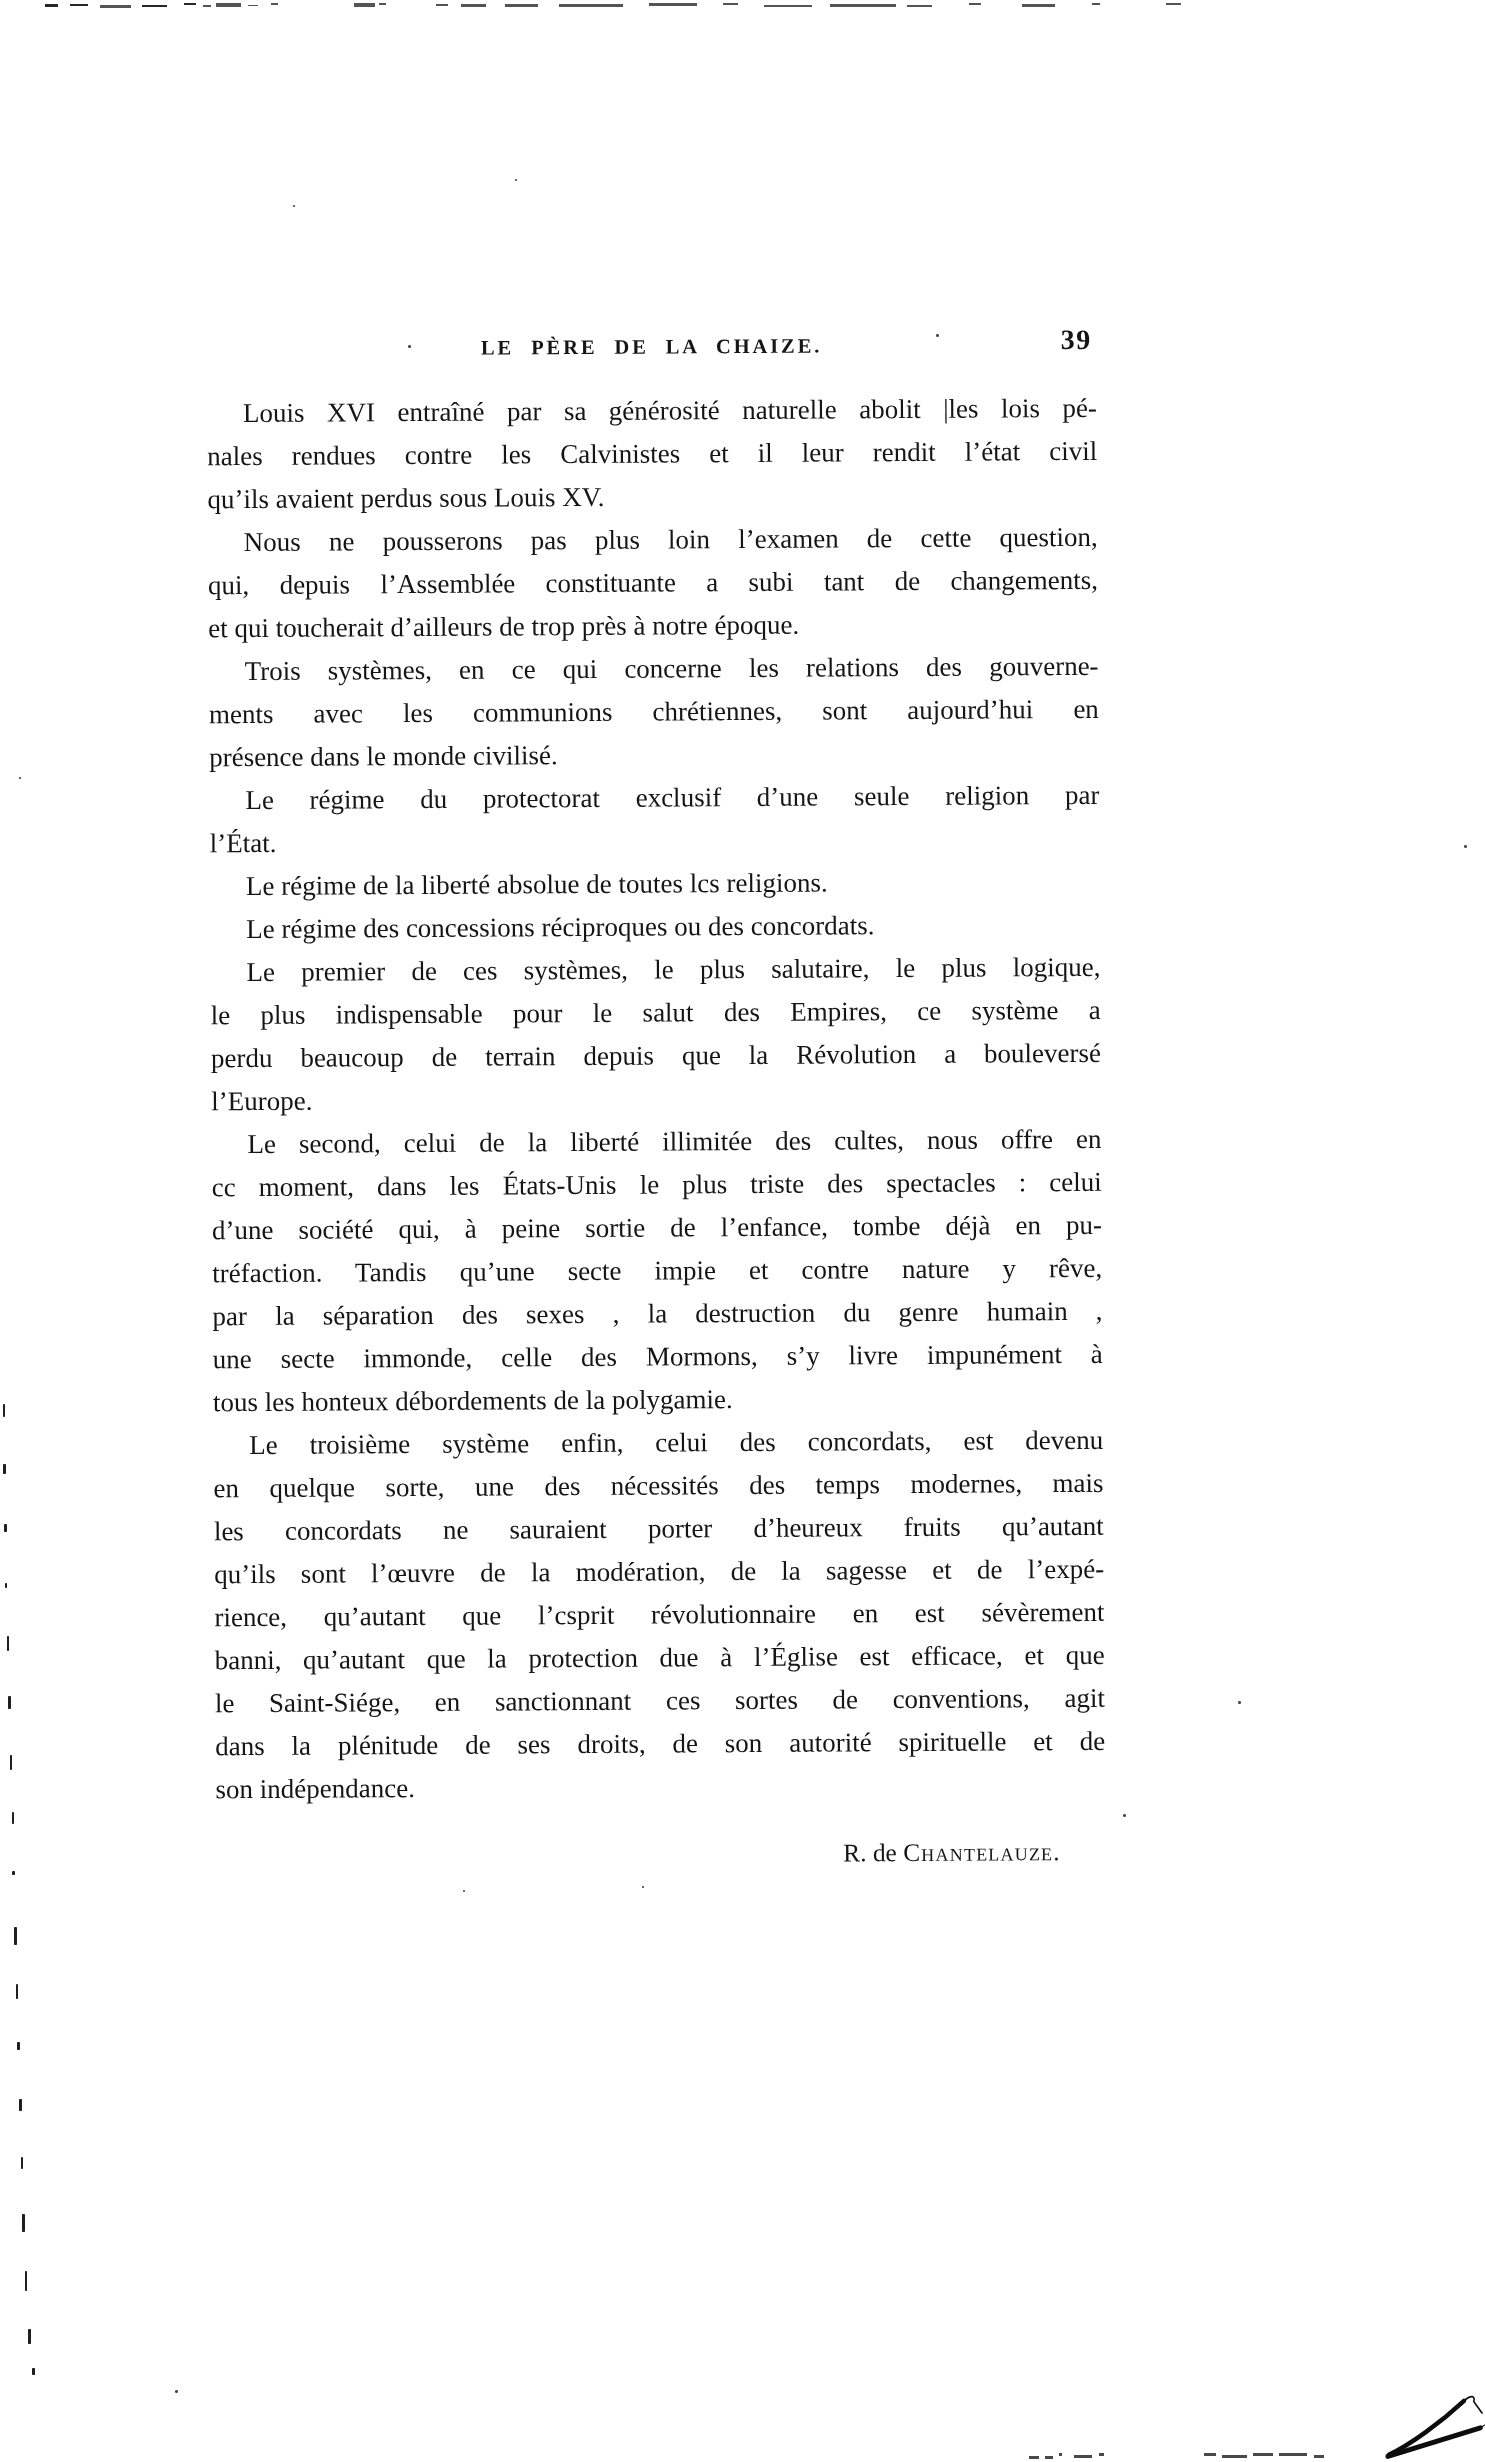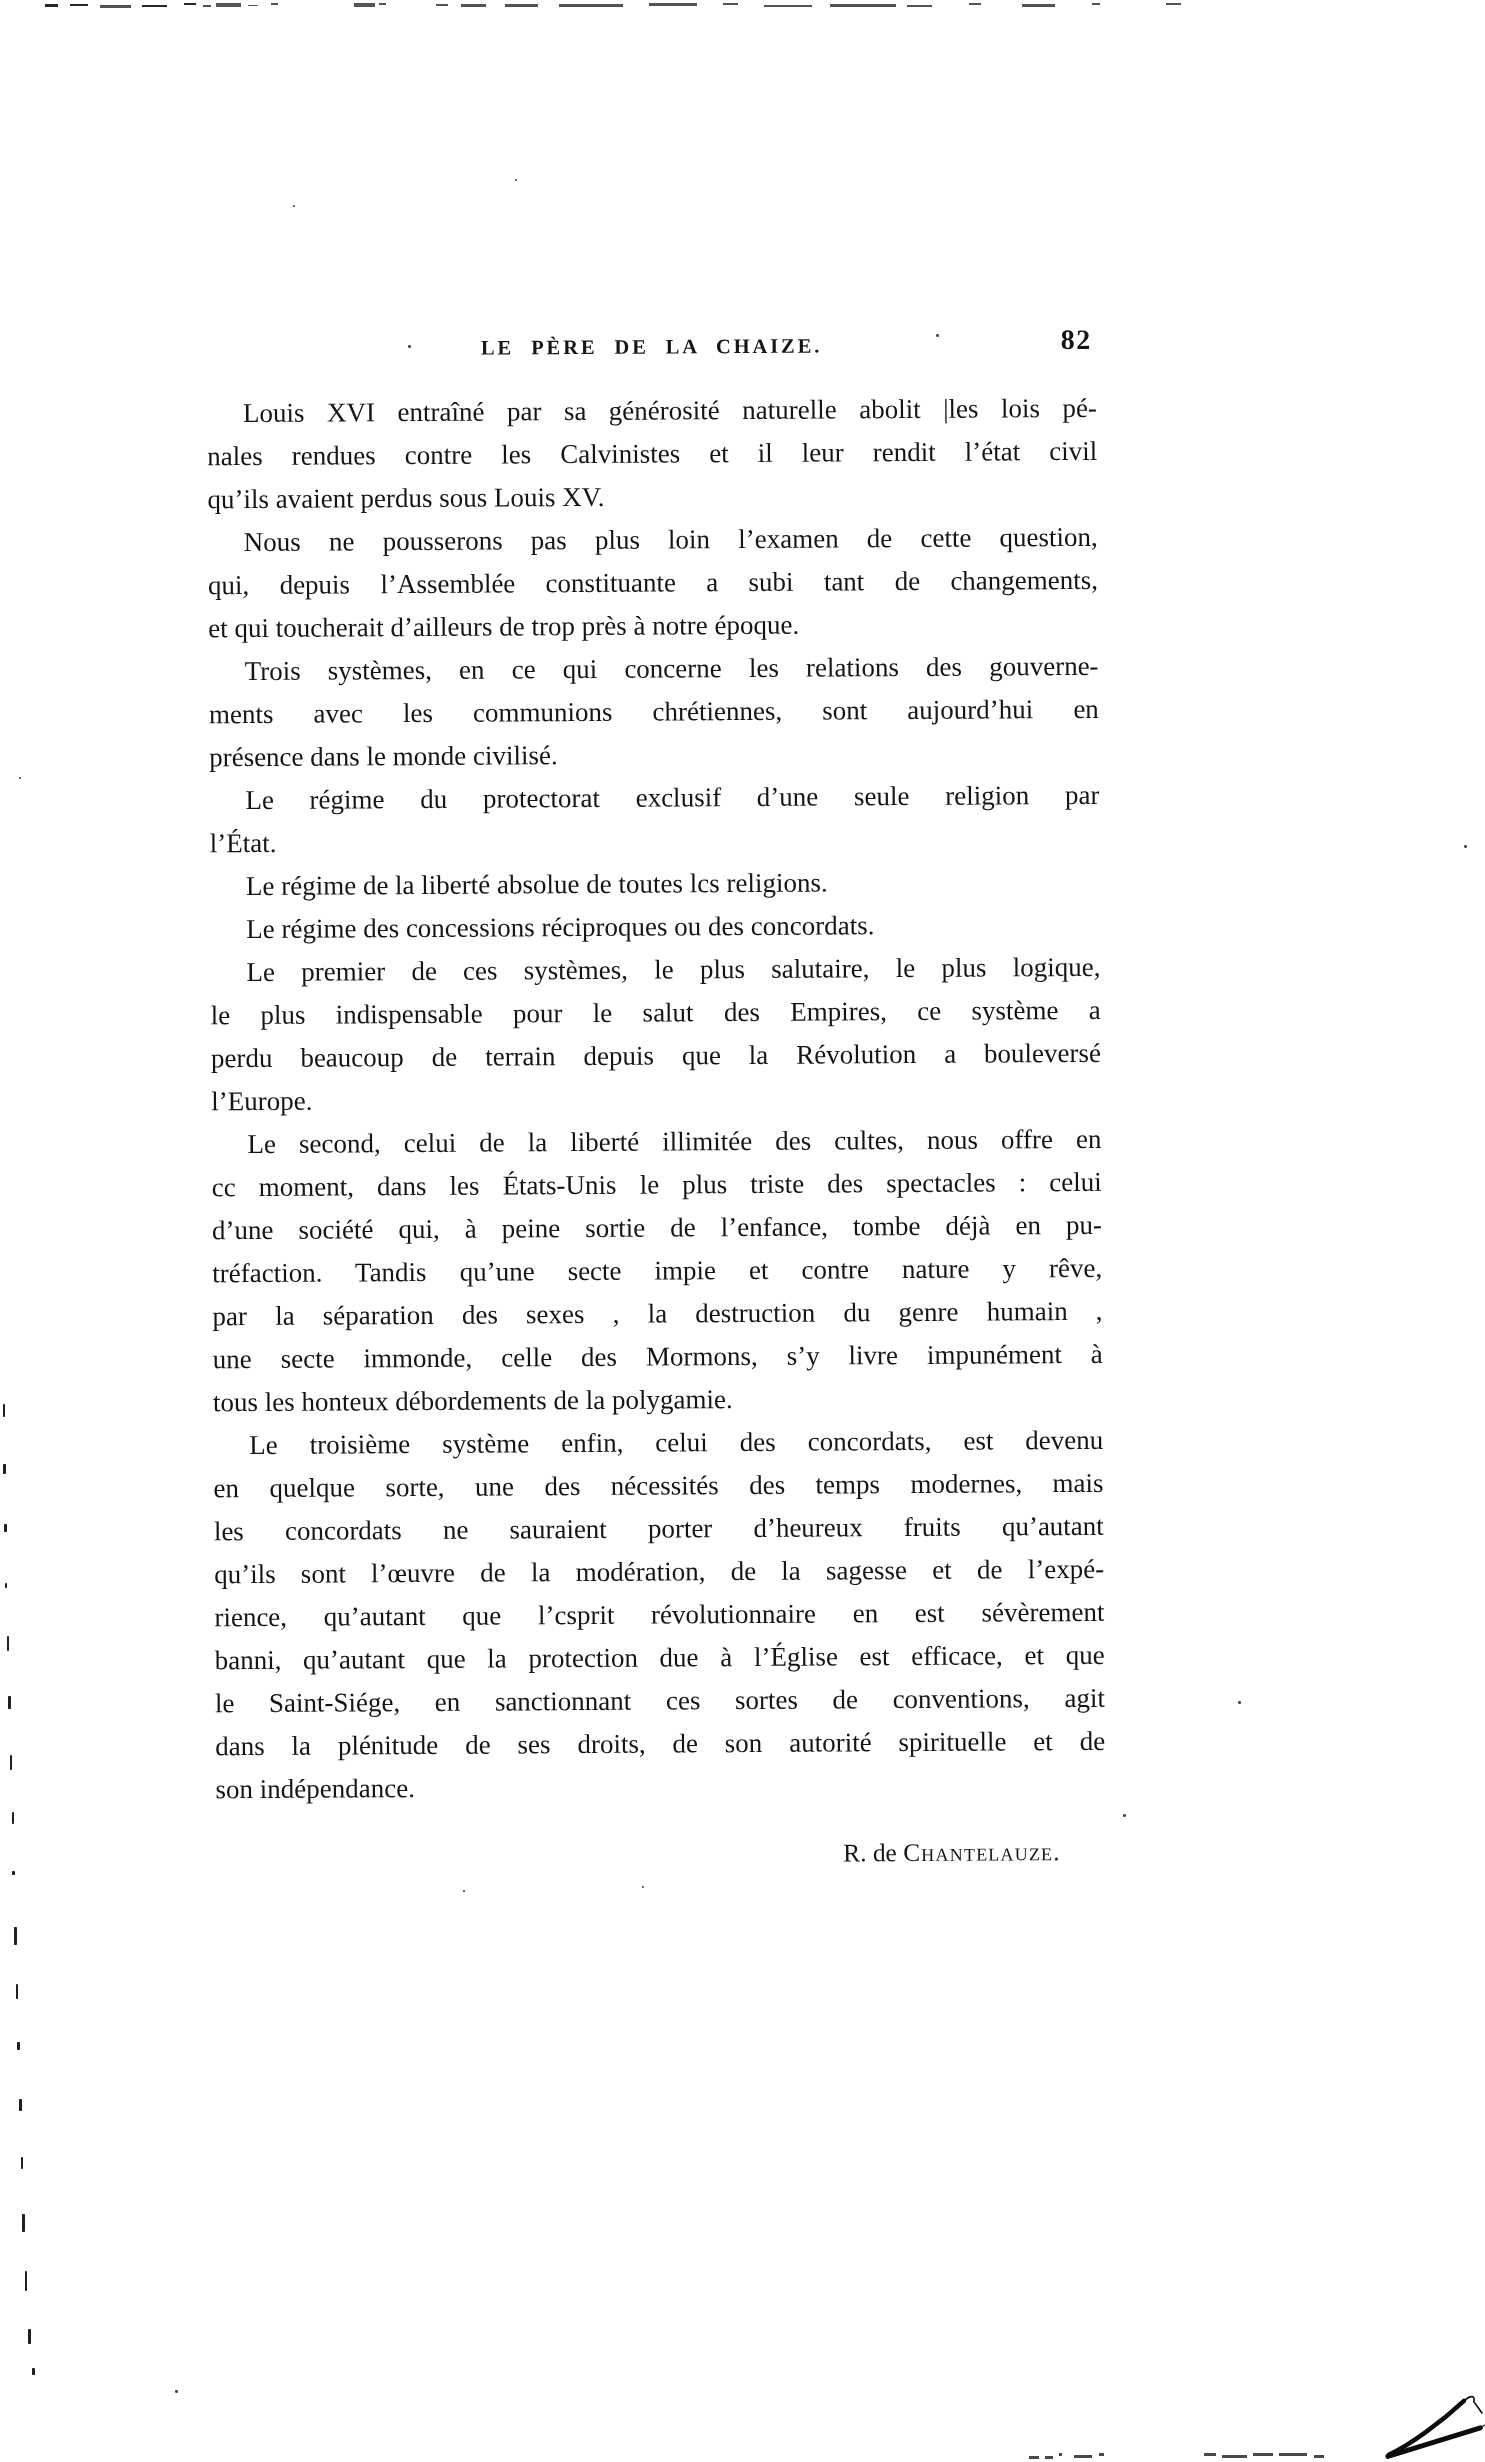--- a/index.html
+++ b/index.html
@@ -44,21 +44,21 @@
   .pen-mark { position:absolute; left:1382px; top:2391px; }
 </style>
 </head>
 <body>
 
 <div class="sheet">
   <div class="content">
 
     <div class="running-head">LE PÈRE DE LA CHAIZE.</div>
 
-    <div class="pagenum">82</div>
+    <div class="pagenum">39</div>
 
     <div class="page-body">
         <div class="paragraph">
           <div class="line first jst">Louis XVI entraîné par sa générosité naturelle abolit |les lois pé-</div>
           <div class="line jst">nales rendues contre les Calvinistes et il leur rendit l’état civil</div>
           <div class="line">qu’ils avaient perdus sous Louis XV.</div>
         </div>
         <div class="paragraph">
           <div class="line first jst">Nous ne pousserons pas plus loin l’examen de cette question,</div>
           <div class="line jst">qui, depuis l’Assemblée constituante a subi tant de changements,</div>

